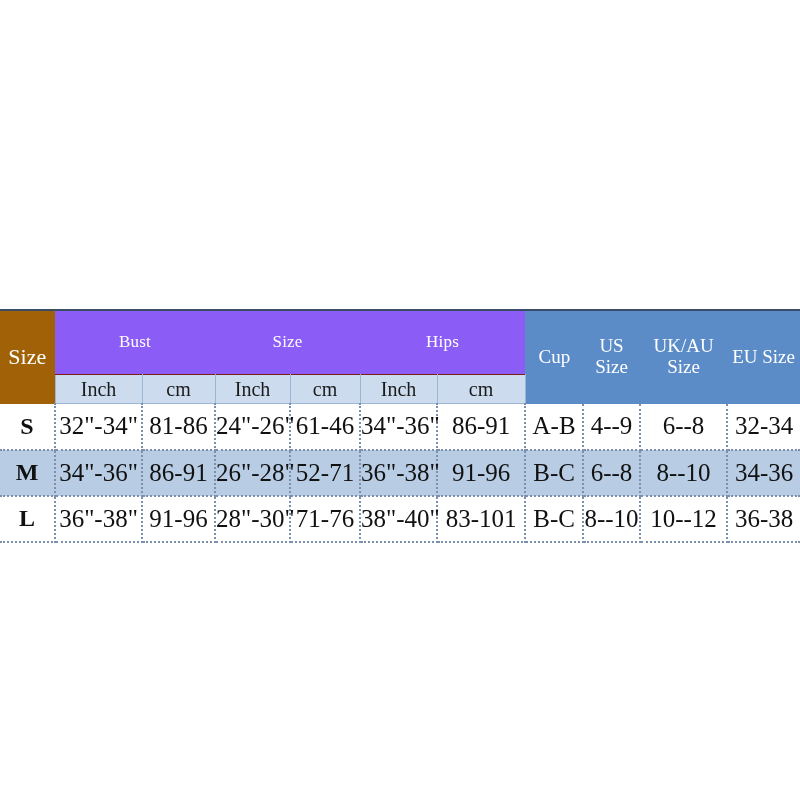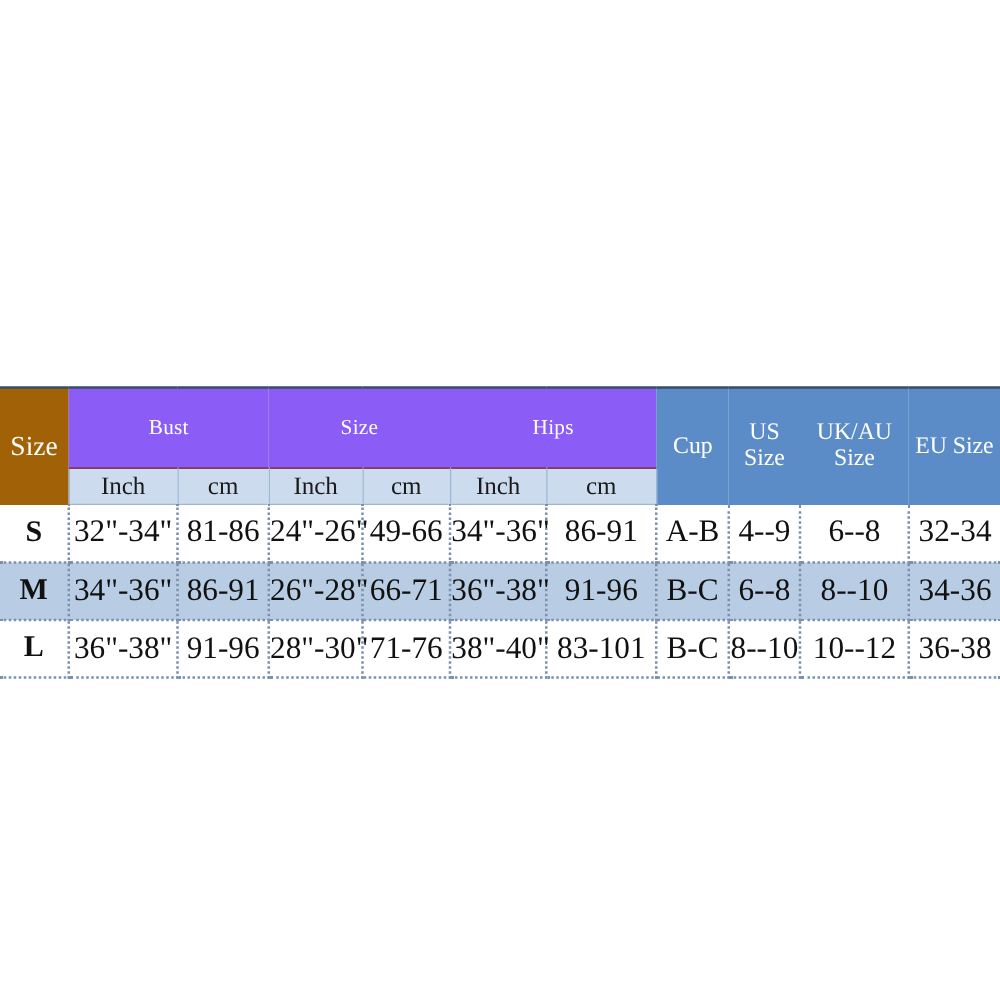--- a/index.html
+++ b/index.html
@@ -130,34 +130,34 @@
         <th class="hdr-sub">cm</th>
       </tr>
     </thead>
 
     <tbody>
       <tr>
         <td class="rowlabel">S</td>
         <td>32"-34"</td>
         <td>81-86</td>
         <td>24"-26"</td>
-        <td>49-66</td>
+        <td>61-46</td>
         <td>34"-36"</td>
         <td>86-91</td>
         <td>A-B</td>
         <td>4--9</td>
         <td>6--8</td>
         <td>32-34</td>
       </tr>
       <tr class="alt">
         <td class="rowlabel">M</td>
         <td>34"-36"</td>
         <td>86-91</td>
         <td>26"-28"</td>
-        <td>66-71</td>
+        <td>52-71</td>
         <td>36"-38"</td>
         <td>91-96</td>
         <td>B-C</td>
         <td>6--8</td>
         <td>8--10</td>
         <td>34-36</td>
       </tr>
       <tr>
         <td class="rowlabel">L</td>
         <td>36"-38"</td>

